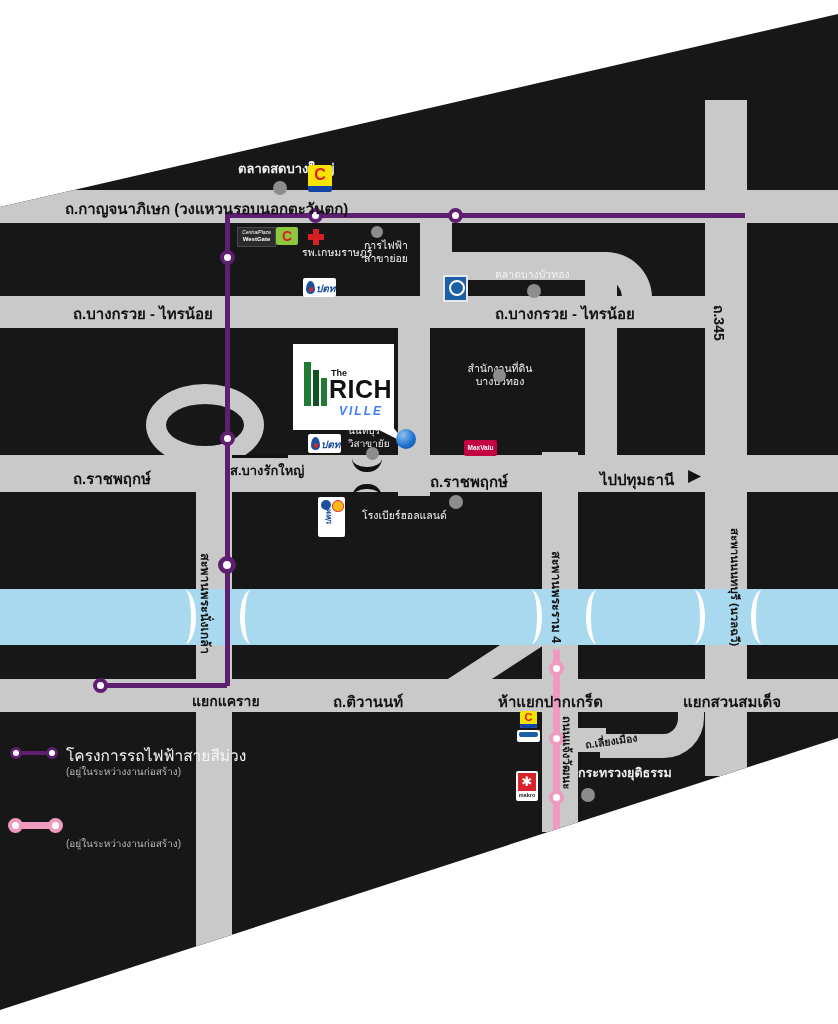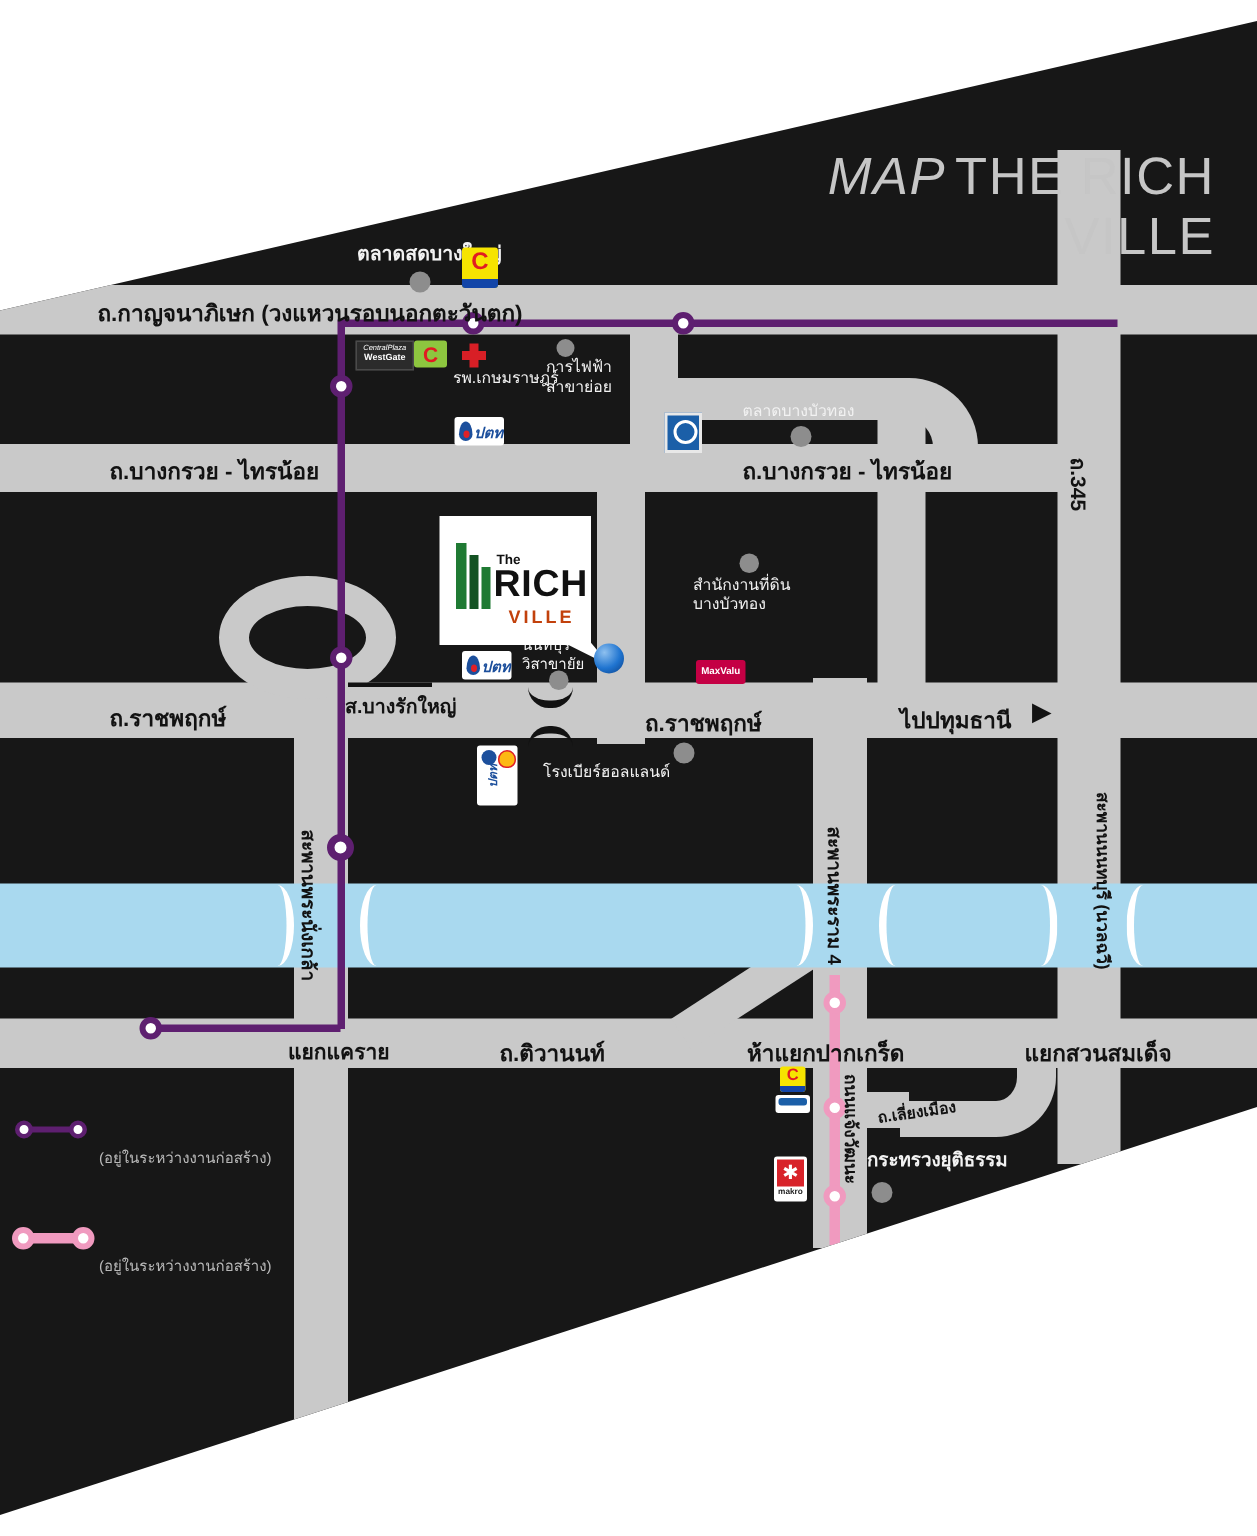--- a/index.html
+++ b/index.html
@@ -109,21 +109,21 @@
   <div class="lw" style="left:302px;top:246px;">รพ.เกษมราษฎร์</div>
   <div class="lw" style="left:364px;top:239px;">
     <span>การไฟฟ้า</span><br>
     <span>สาขาย่อย</span>
   </div>
   <div class="dot" style="left:371px;top:226px;width:12px;height:12px;"></div>
 
   <div class="lw" style="left:495px;top:268px;">ตลาดบางบัวทอง</div>
   <div class="dot" style="left:527px;top:284px;width:14px;height:14px;"></div>
 
-  <div class="lw" style="left:462px;top:384px;width:76px;">
+  <div class="lw" style="left:462px;top:362px;text-align:center;width:76px;">
     <span>สำนักงานที่ดิน</span><br>
     <span>บางบัวทอง</span>
   </div>
   <div class="dot" style="left:493px;top:369px;width:13px;height:13px;"></div>
 
   <div class="lw" style="left:348px;top:425px;font-size:10px;">
     <span>นนทบุรี</span><br>
     <span>วิสาขายัย</span>
   </div>
   <div class="dot" style="left:366px;top:447px;width:13px;height:13px;"></div>
@@ -161,21 +161,21 @@
     <div style="position:absolute;left:4px;top:3px;width:12px;height:12px;border:2px solid #fff;border-radius:50%;"></div>
   </div>
 
   <div class="tri" style="left:355px;top:418px;width:52px;height:26px;"></div>
   <div class="logo" style="left:295px;top:346px;width:97px;height:82px;background:#fff;box-shadow:0 0 0 2px #fff;">
     <div style="position:absolute;left:9px;top:16px;width:7px;height:44px;background:#1f7a33;"></div>
     <div style="position:absolute;left:18px;top:24px;width:6px;height:36px;background:#145223;"></div>
     <div style="position:absolute;left:26px;top:32px;width:6px;height:28px;background:#1f7a33;"></div>
     <div style="position:absolute;left:36px;top:22px;font-size:9px;font-weight:bold;color:#111;">The</div>
     <div style="position:absolute;left:34px;top:29px;font-size:25px;font-weight:bold;color:#111;letter-spacing:0.5px;">RICH</div>
-    <div style="position:absolute;left:44px;top:58px;font-size:12px;font-weight:bold;color:#c2410c;letter-spacing:2px;">VILLE</div>
+    <div style="position:absolute;left:44px;top:58px;font-size:12px;font-style:italic;font-weight:bold;color:#3b82f6;letter-spacing:2px;">VILLE</div>
   </div>
   <div class="marker" style="left:396px;top:429px;"></div>
 
   <div class="logo" style="left:308px;top:434px;width:33px;height:19px;background:#fff;border-radius:2px;">
     <div style="position:absolute;left:3px;top:3px;width:9px;height:13px;background:#1c4f9c;border-radius:50% 50% 50% 50%/65% 65% 35% 35%;"></div>
     <div style="position:absolute;left:6px;top:9px;width:4px;height:5px;background:#e02027;border-radius:50%;"></div>
     <div style="position:absolute;left:13px;top:3px;color:#1c4f9c;font-weight:bold;font-style:italic;font-size:10px;">ปตท</div>
   </div>
 
   <div class="logo" style="left:464px;top:440px;width:33px;height:16px;background:#c40044;border-radius:2px;">
@@ -198,25 +198,23 @@
   </div>
 
   <div class="logo" style="left:516px;top:771px;width:22px;height:30px;background:#fff;border-radius:2px;">
     <div style="position:absolute;left:2px;top:2px;width:18px;height:18px;background:#d8232a;color:#fff;font-size:13px;line-height:18px;text-align:center;">✱</div>
     <div style="position:absolute;left:0;top:21px;width:100%;text-align:center;color:#222;font-size:5.5px;font-weight:bold;">makro</div>
   </div>
 
   <div class="pline" style="left:16px;top:751px;width:36px;height:4px;"></div>
   <div class="pst" style="left:10px;top:747px;width:12px;height:12px;border-width:3px;"></div>
   <div class="pst" style="left:46px;top:747px;width:12px;height:12px;border-width:3px;"></div>
+  <div class="legend-label" style="left:66px;top:743px;">โครงการรถไฟฟ้าสายสีม่วง</div>
   <div class="legend-note" style="left:66px;top:764px;">(อยู่ในระหว่างงานก่อสร้าง)</div>
 
   <div class="kline" style="left:16px;top:822px;width:40px;height:7px;"></div>
   <div class="kst" style="left:8px;top:818px;"></div>
   <div class="kst" style="left:48px;top:818px;"></div>
   <div class="legend-note" style="left:66px;top:836px;">(อยู่ในระหว่างงานก่อสร้าง)</div>
 
-  <div id="title">
-    <span class="it">MAP</span><span>THE RICH VILLE</span>
-  </div>
 
  </div>
 </div>
 
 </body></html>

